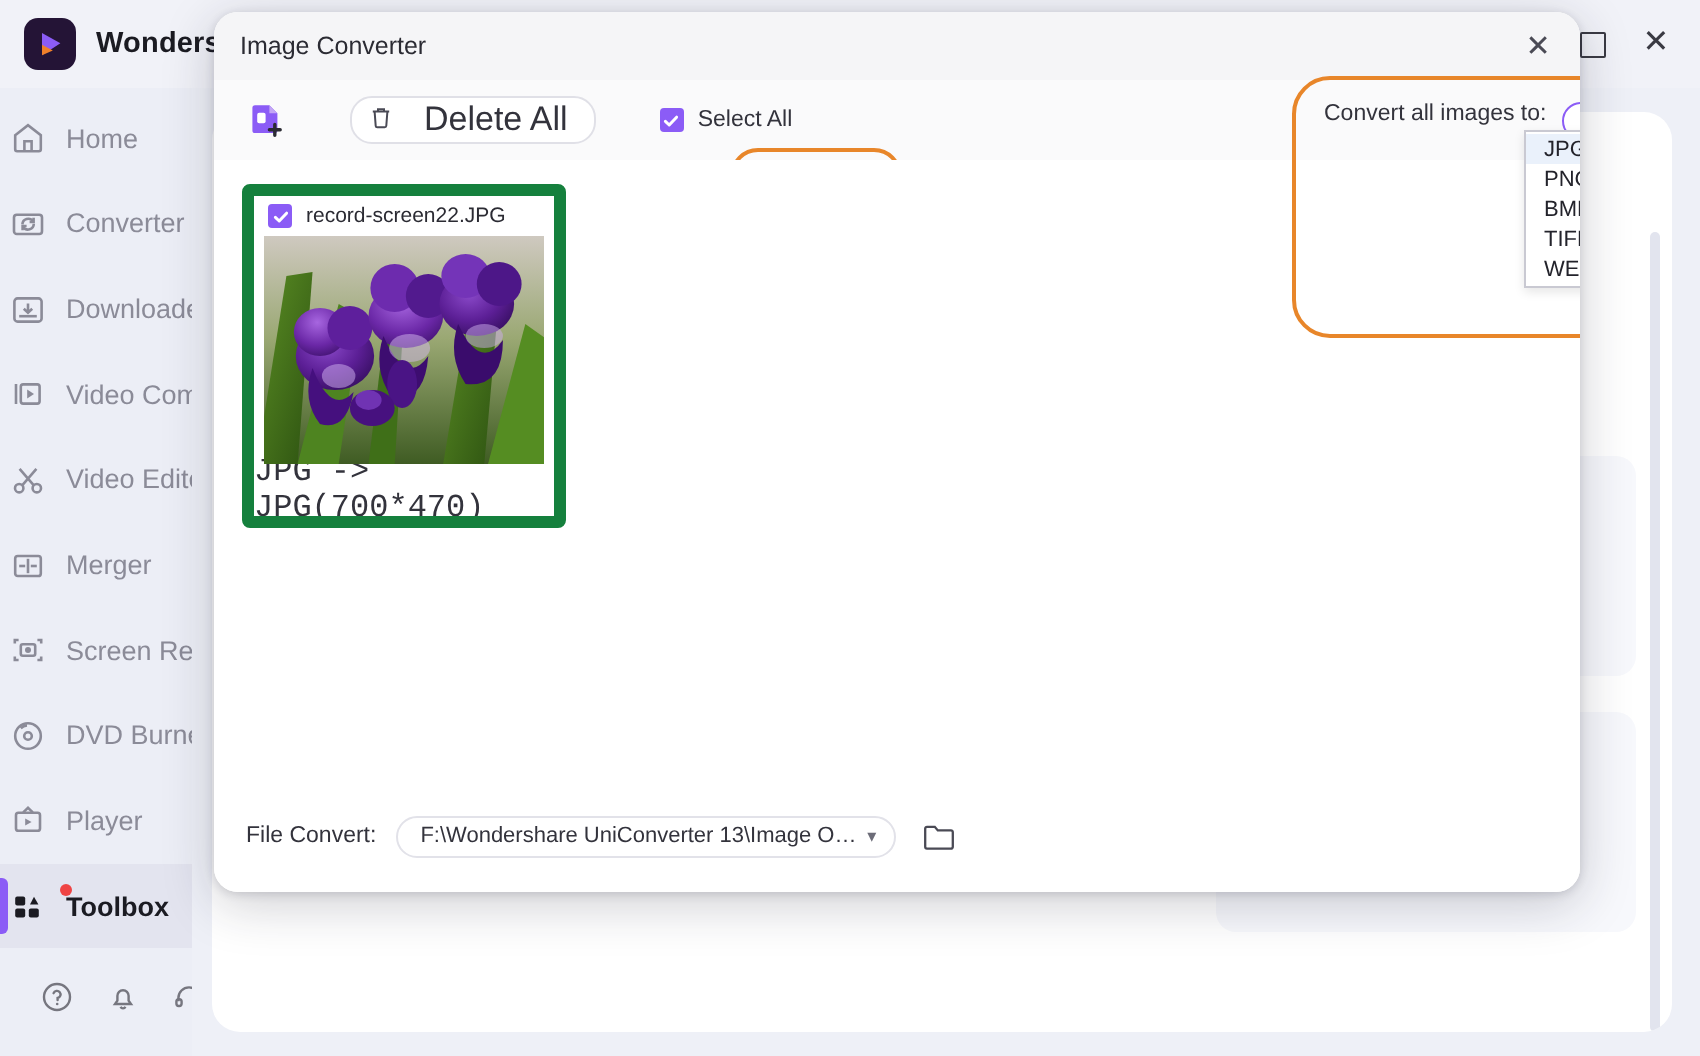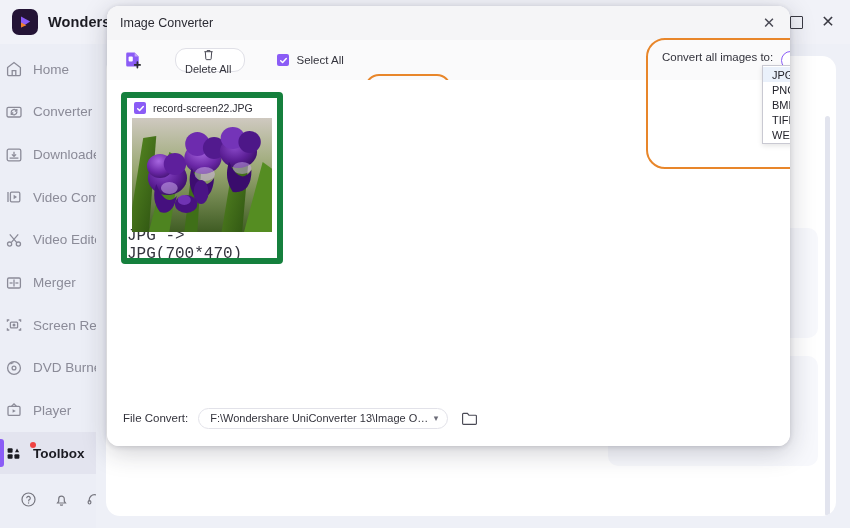--- a/index.html
+++ b/index.html
@@ -217,24 +217,23 @@
     flex: 0 0 auto;
   }
   #delete-all-btn {
     margin-left: 30px;
     height: 22px;
     border: 1px solid #e0e0e7;
     border-radius: 11px;
     background: #fff;
     display: flex; align-items: center;
     padding: 0 13px 0 9px;
-    gap: 0;
-    font-size: 11px;
+    gap: 16px;
+    font-size: 17px;
     color: #33333c;
-    flex-direction: column;
   }
   #select-all-wrap {
     margin-left: 26px;
     display: flex; align-items: center;
     gap: 7px;
     font-size: 11.5px;
     color: #33333c;
     padding: 3px 6px;
   }
   .chk {

